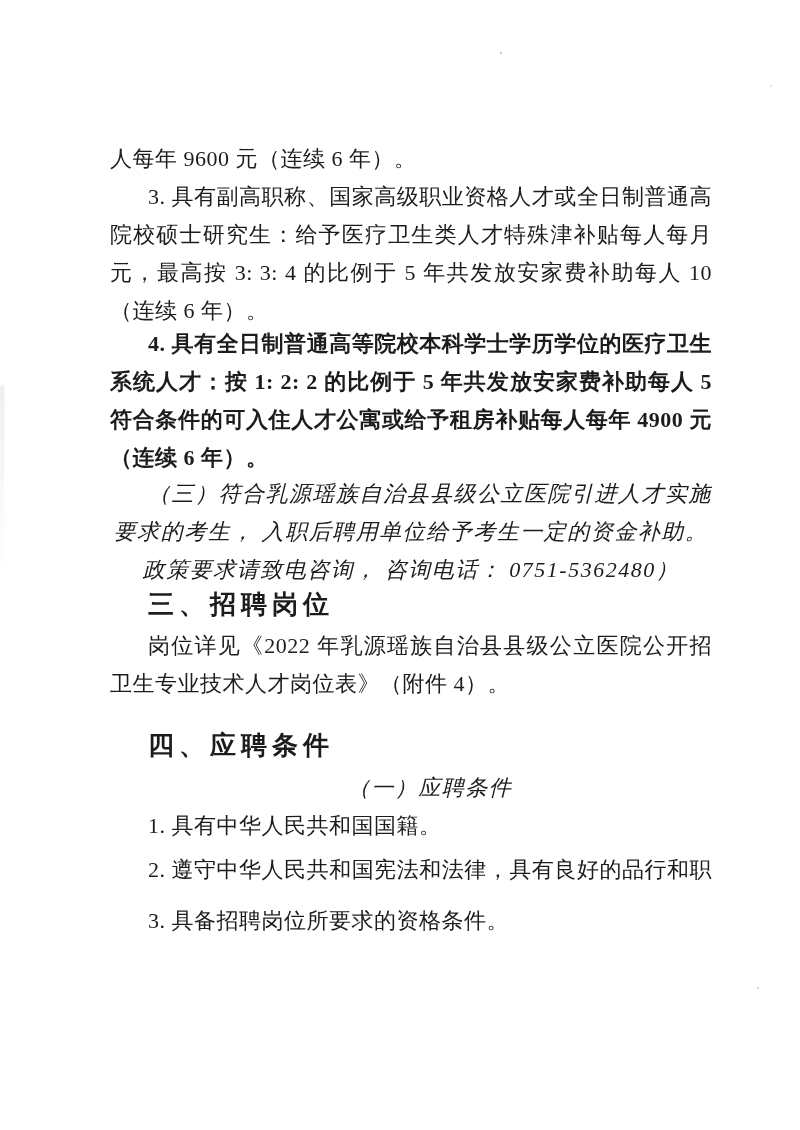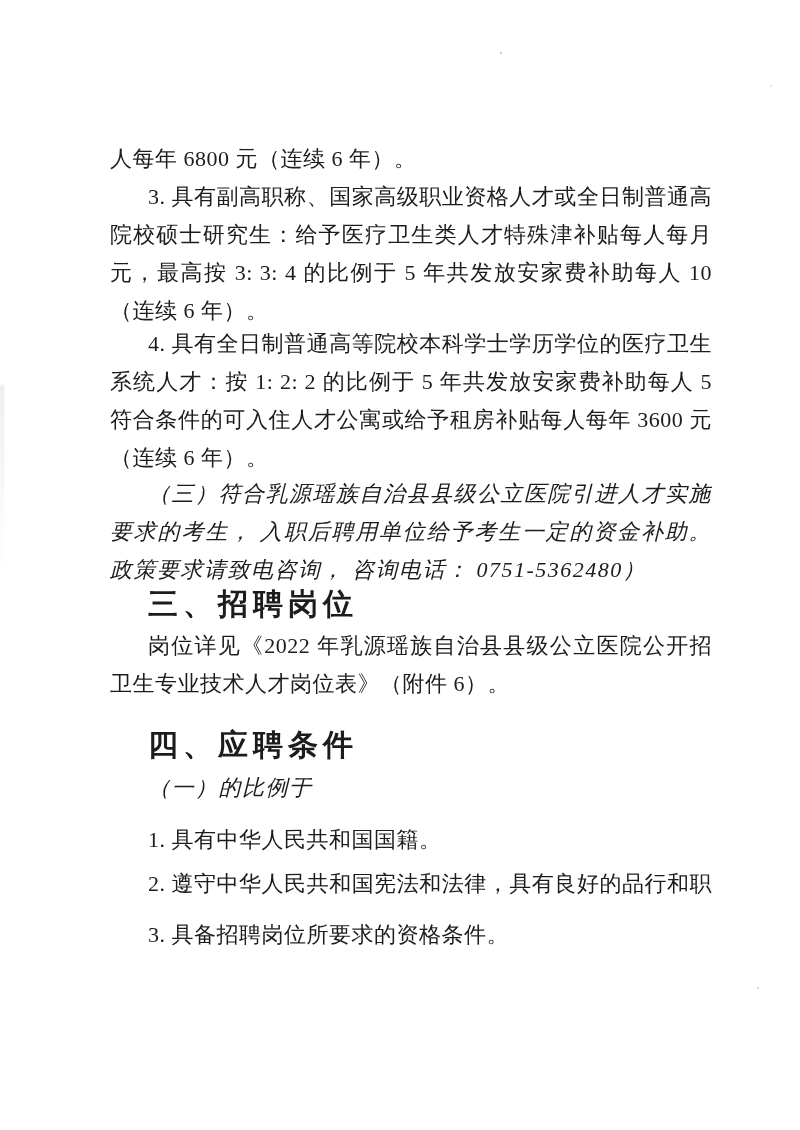--- a/index.html
+++ b/index.html
@@ -18,27 +18,27 @@
   .text-block {
     position: absolute;
     left: 110px;
     top: 140px;
     width: 602px;
   }
 
   .para { margin: 0; padding: 0; }
 
   
-  .para:nth-child(3)  { margin-top: -5px; }
+  .para:nth-child(3)  { margin-top: -5px; font-weight: bold; }
   .para:nth-child(4)  { margin-top: -2px; }
   .para:nth-child(5)  { margin-top: -4px; }
   .para:nth-child(6)  { margin-top: 4px; }
   .para:nth-child(7)  { margin-top: 23px; }
   .para:nth-child(8)  { margin-top: 5px; }
-  .para:nth-child(9)  { margin-top: 14px; }
+  .para:nth-child(9)  { margin-top: 0; }
   .para:nth-child(10) { margin-top: 6px; }
   .para:nth-child(11) { margin-top: 13px; }
 
   .line {
     height: 38px;
     line-height: 38px;
     font-size: 22px;
     overflow: hidden;
     letter-spacing: 0.5px;
   }
@@ -50,28 +50,29 @@
     text-justify: inter-character;
   }
 
   
   .line.first { text-indent: 38px; }
 
   
   .para.heading .line {
     font-family: "Liberation Sans", "DejaVu Sans", sans-serif;
     font-weight: 700;
-    font-size: 30px;
+    font-size: 26px;
     letter-spacing: 5px;
   }
 
   
   .para.kaiti .line {
     font-style: italic;
     letter-spacing: 1.5px;
+    text-align: center;
   }
 
   
   .edge-smudge {
     position: absolute;
     left: 0;
     top: 385px;
     width: 4px;
     height: 190px;
     background: linear-gradient(180deg, rgba(60,60,60,0.10), rgba(60,60,60,0.04) 60%, rgba(60,60,60,0));
@@ -91,51 +92,51 @@
 </head>
 <body>
 
 <div class="page">
   <div class="edge-smudge"></div>
   <div class="speck s1"></div>
   <div class="speck s2"></div>
   <div class="speck s3"></div>
   <div class="text-block">
       <div class="para body">
-        <div class="line">人每年 6800 元（连续 6 年）。</div>
+        <div class="line">人每年 9600 元（连续 6 年）。</div>
       </div>
       <div class="para body">
         <div class="line first full">3. 具有副高职称、国家高级职业资格人才或全日制普通高等</div>
         <div class="line full">院校硕士研究生：给予医疗卫生类人才特殊津补贴每人每月 1000</div>
         <div class="line full">元，最高按 3: 3: 4 的比例于 5 年共发放安家费补助每人 10 万元，</div>
         <div class="line">（连续 6 年）。</div>
       </div>
       <div class="para body">
         <div class="line first full">4. 具有全日制普通高等院校本科学士学历学位的医疗卫生</div>
         <div class="line full">系统人才：按 1: 2: 2 的比例于 5 年共发放安家费补助每人 5 万元，</div>
-        <div class="line full">符合条件的可入住人才公寓或给予租房补贴每人每年 3600 元</div>
+        <div class="line full">符合条件的可入住人才公寓或给予租房补贴每人每年 4900 元</div>
         <div class="line">（连续 6 年）。</div>
       </div>
       <div class="para kaiti">
         <div class="line first full">（三）符合乳源瑶族自治县县级公立医院引进人才实施办法</div>
         <div class="line full">要求的考生， 入职后聘用单位给予考生一定的资金补助。（具体</div>
         <div class="line">政策要求请致电咨询， 咨询电话： 0751-5362480）</div>
       </div>
       <div class="para heading">
         <div class="line first">三、招聘岗位</div>
       </div>
       <div class="para body">
         <div class="line first full">岗位详见《2022 年乳源瑶族自治县县级公立医院公开招聘</div>
-        <div class="line">卫生专业技术人才岗位表》（附件 6）。</div>
+        <div class="line">卫生专业技术人才岗位表》（附件 4）。</div>
       </div>
       <div class="para heading">
         <div class="line first">四、应聘条件</div>
       </div>
       <div class="para kaiti">
-        <div class="line first">（一）的比例于</div>
+        <div class="line first">（一）应聘条件</div>
       </div>
       <div class="para body">
         <div class="line first">1. 具有中华人民共和国国籍。</div>
       </div>
       <div class="para body">
         <div class="line first full">2. 遵守中华人民共和国宪法和法律，具有良好的品行和职业</div>
       </div>
       <div class="para body">
         <div class="line first">3. 具备招聘岗位所要求的资格条件。</div>
       </div>

